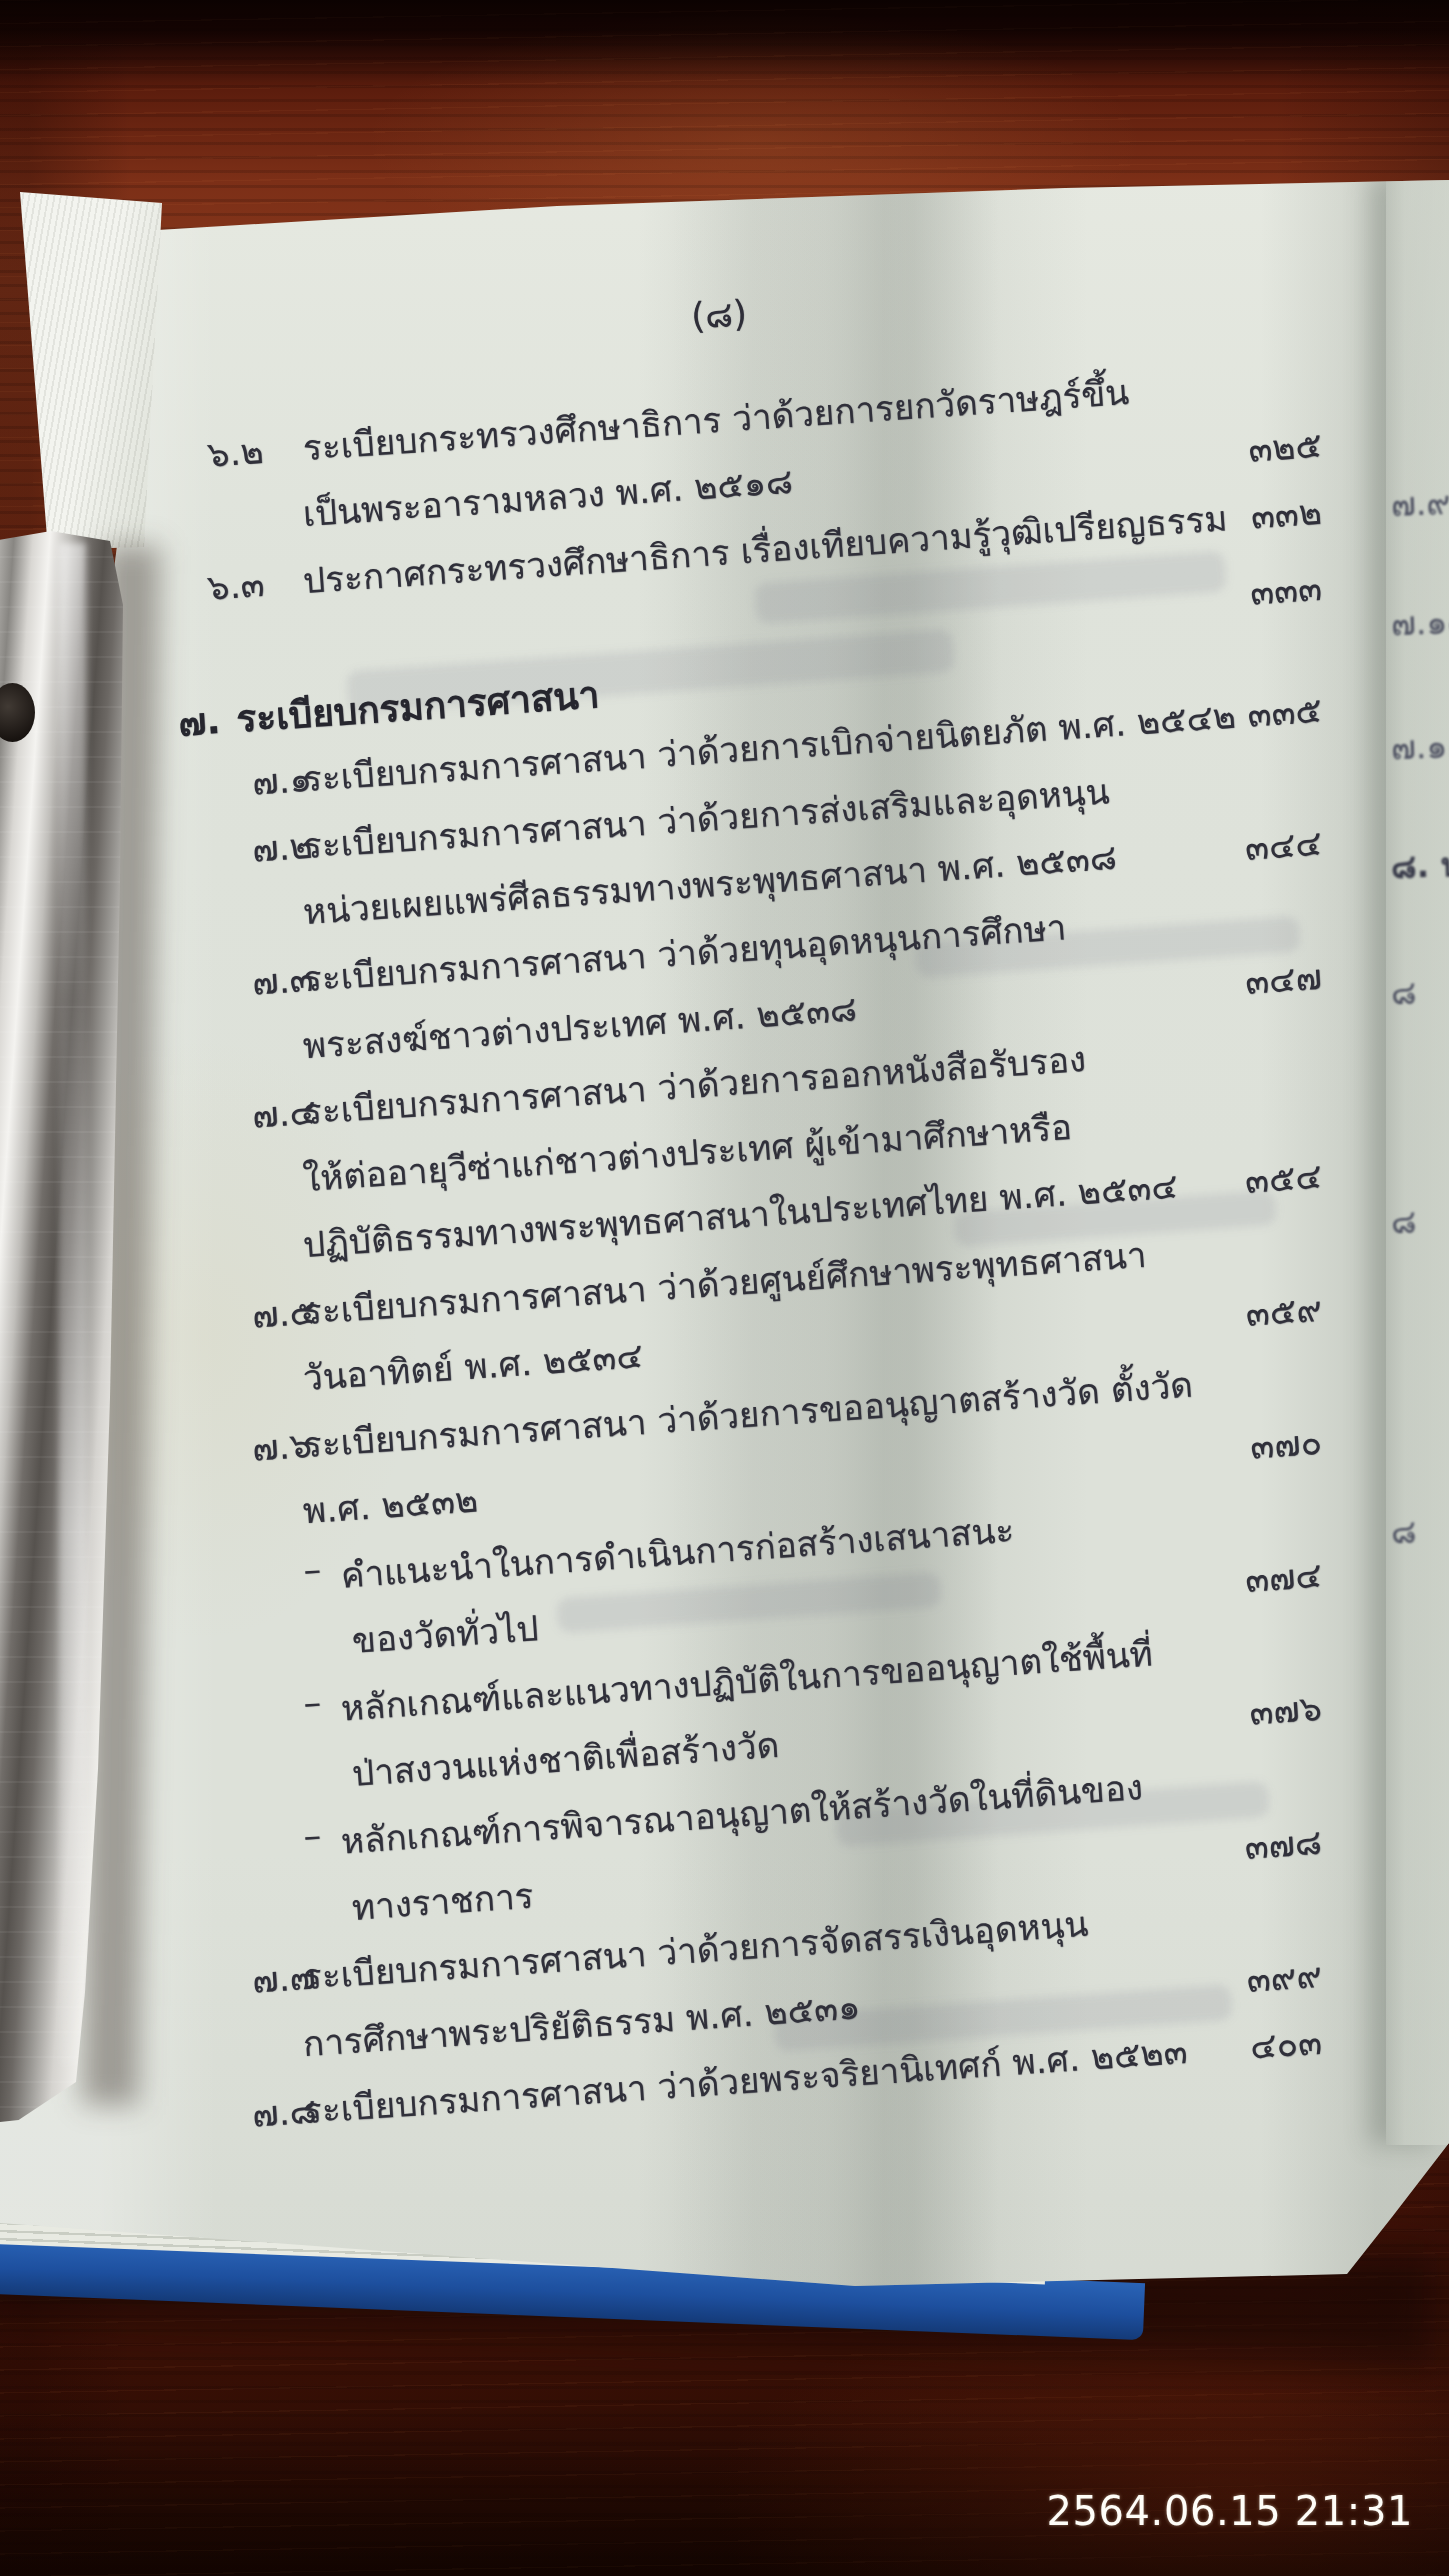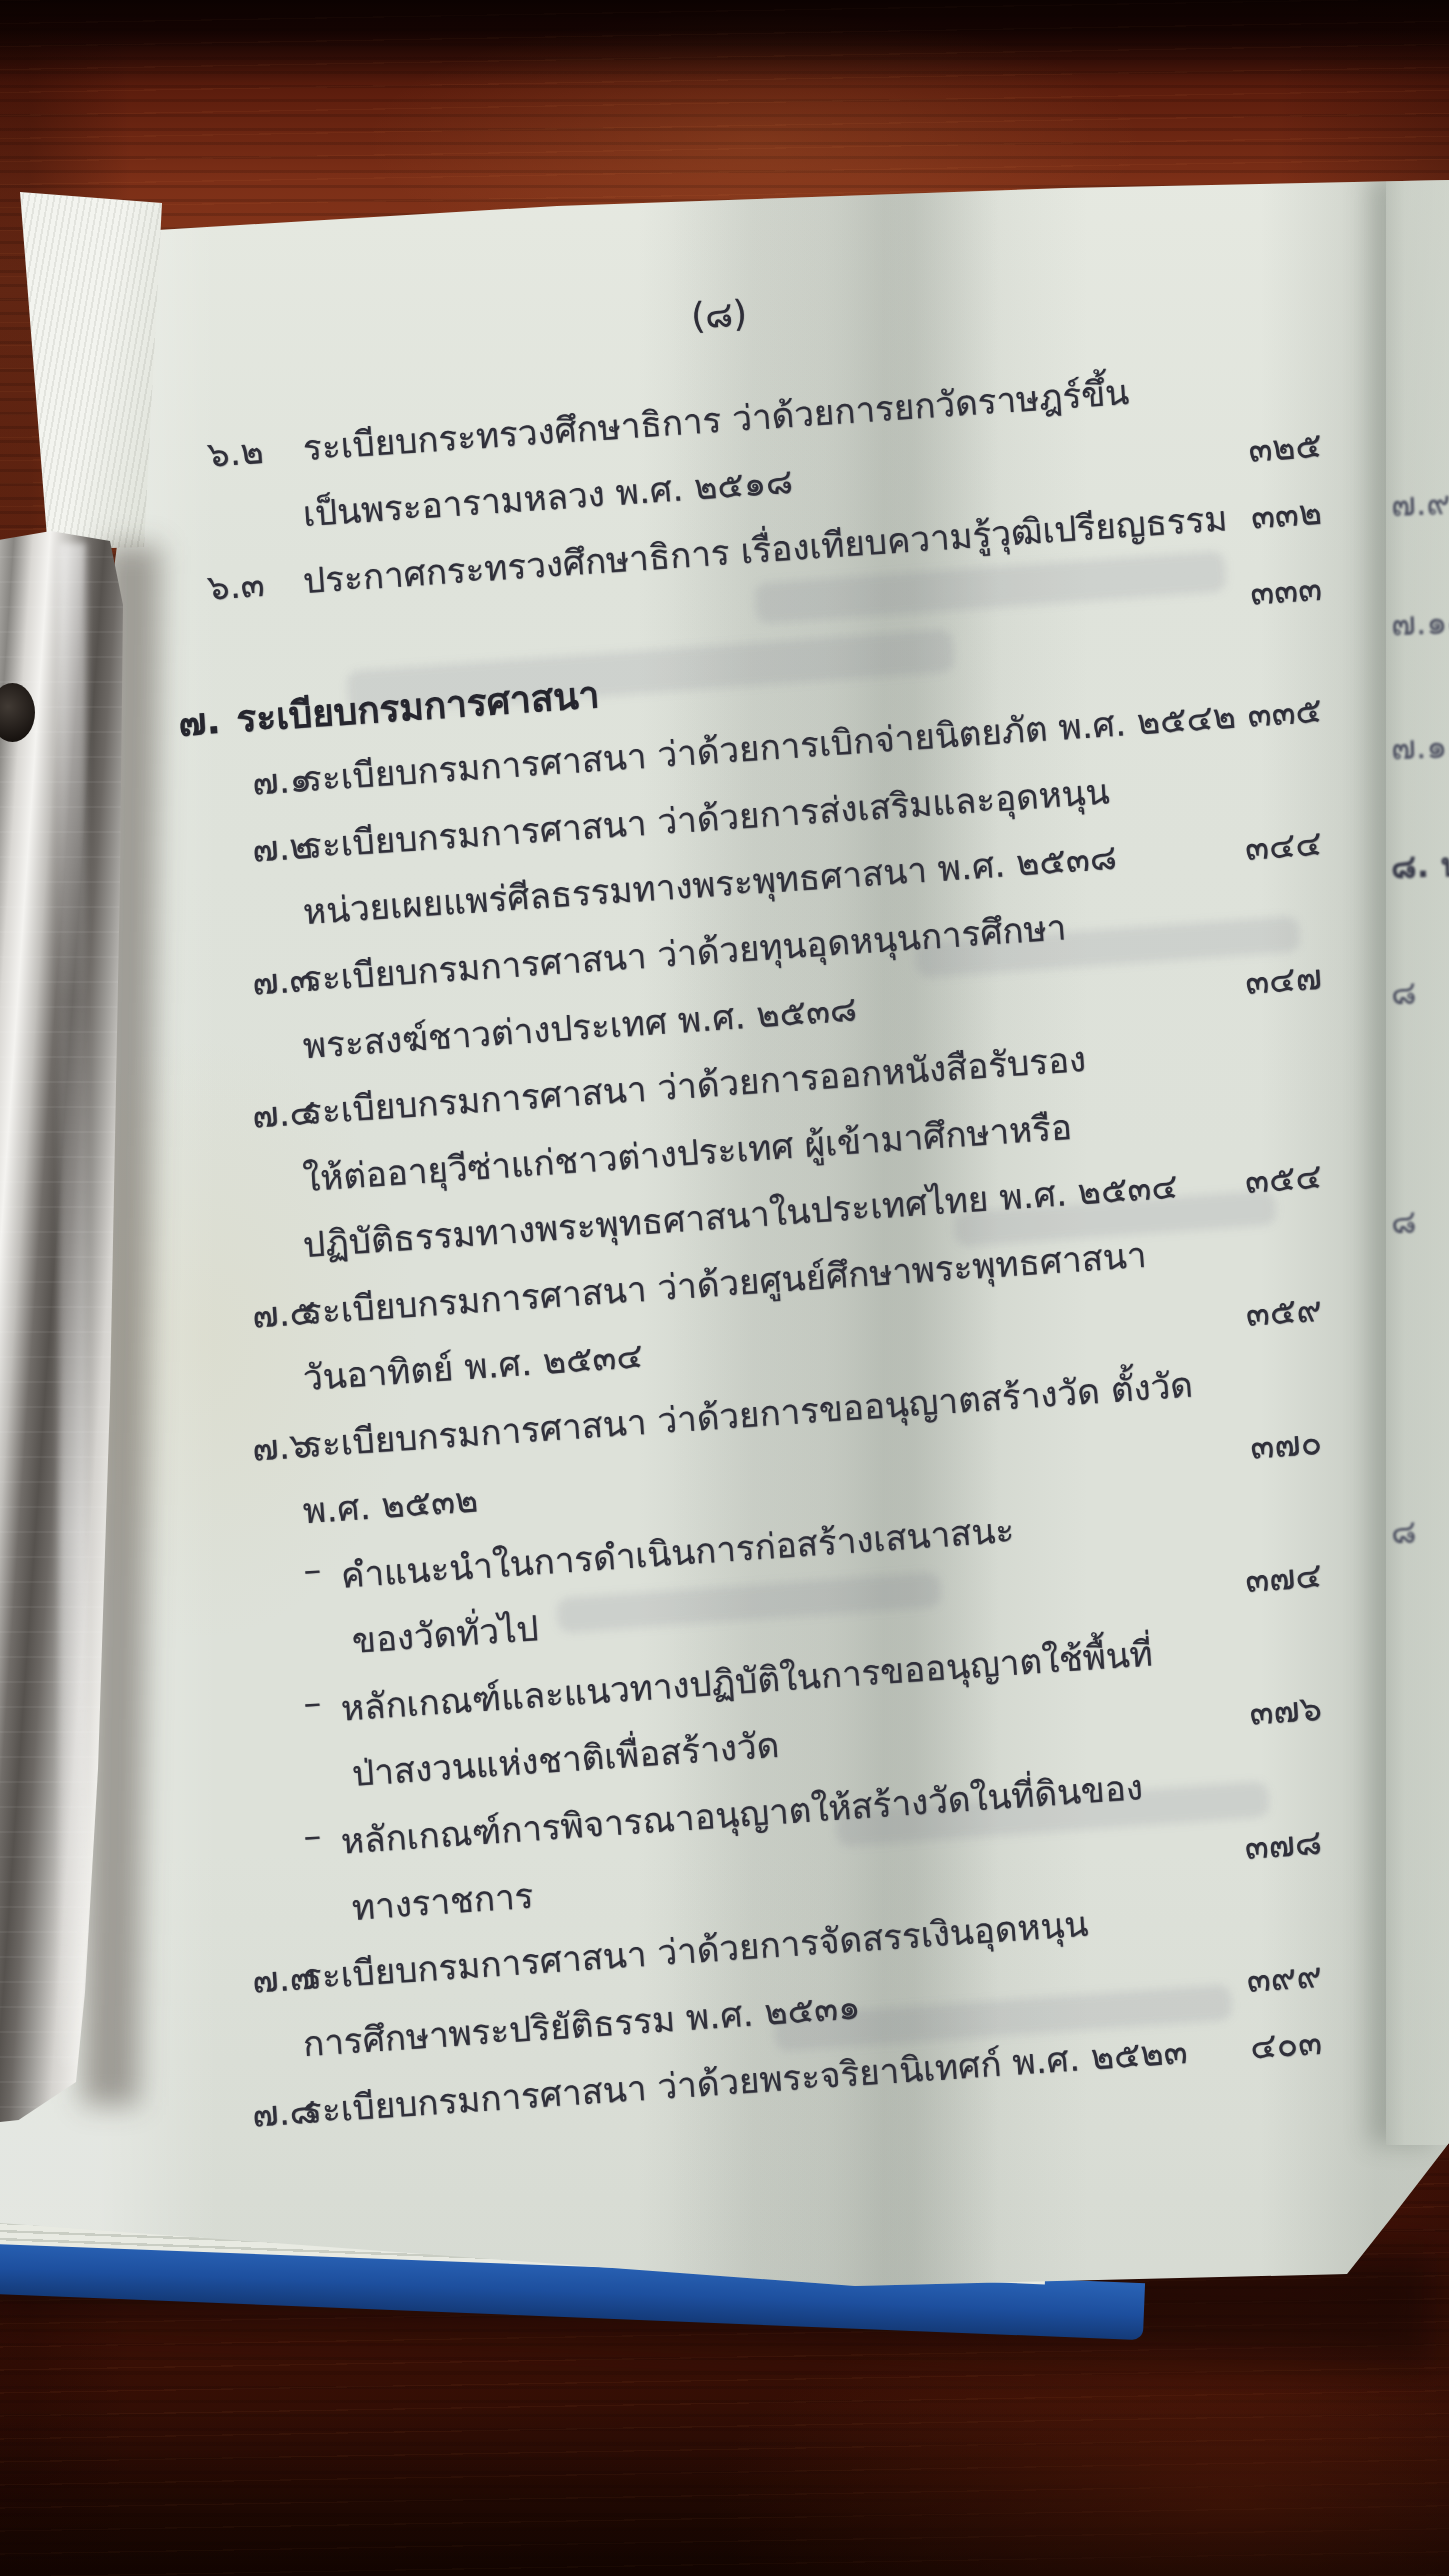--- a/index.html
+++ b/index.html
@@ -250,14 +250,15 @@
 
   <div class="fore-edge"></div>
 
   <div class="clip-shadow"></div>
   <div class="clip">
     <div class="clip-hole"></div>
     <div class="clip-glint"></div>
   </div>
 
   <div class="vignette"></div>
+  <div class="timestamp">2564.06.15 21:31</div>
 </div>
 
 
 </body></html>

